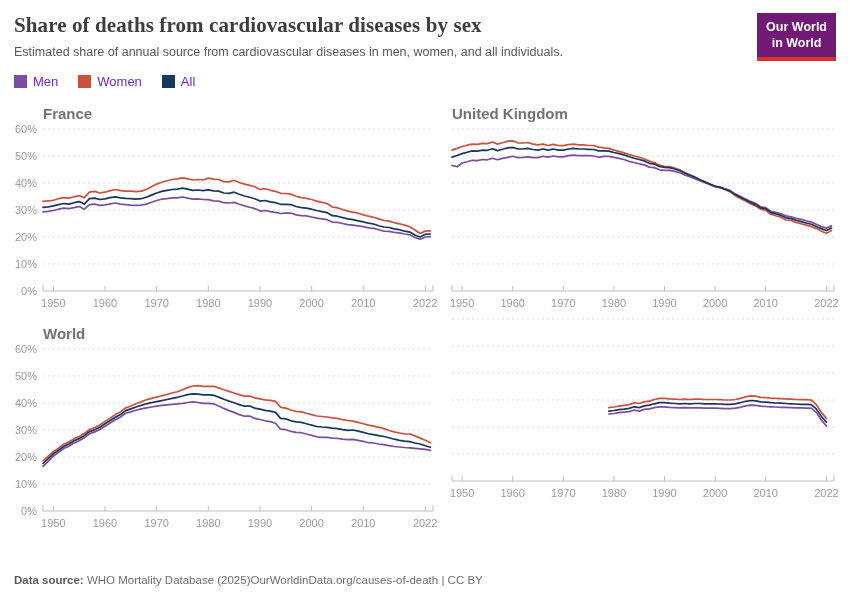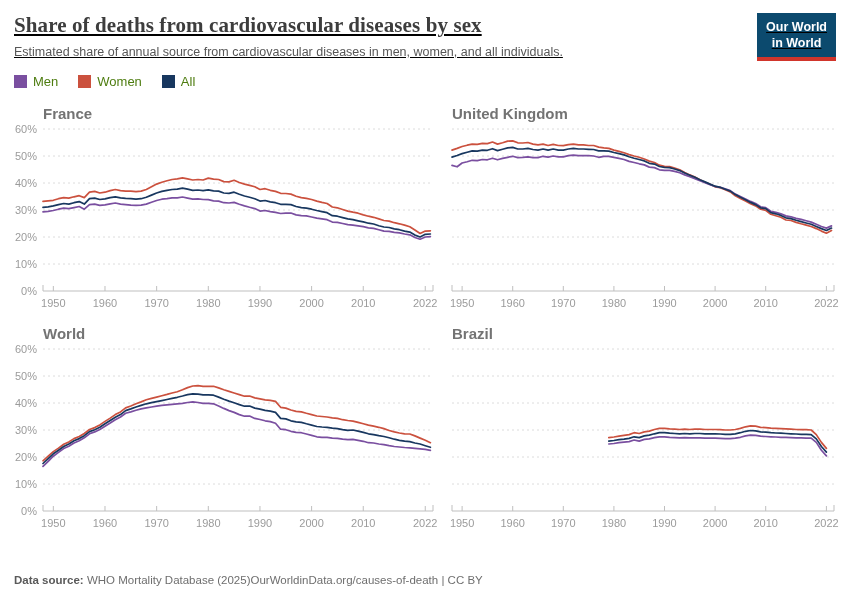--- a/index.html
+++ b/index.html
@@ -1,47 +1,47 @@
 <!DOCTYPE html>
 <html><head>
 <meta charset="utf-8">
 <style>
   html,body{margin:0;padding:0;background:#fff;}
   body{width:850px;height:600px;font-family:"Liberation Sans","DejaVu Sans",sans-serif;
        display:flex;flex-direction:column;overflow:hidden;}
-  .header{display:flex;justify-content:space-between;align-items:flex-start;padding:13px 14px 0 14px;text-decoration:underline;}
+  .header{display:flex;justify-content:space-between;align-items:flex-start;padding:13px 14px 0 14px;}
   .page-title{font-family:"Liberation Serif","DejaVu Serif",serif;font-weight:700;
        font-size:21px;color:#3d3d3d;margin:0;letter-spacing:.1px;}
   .subtitle{font-size:12.5px;color:#575757;margin-top:7px;}
   .owid-logo{flex:0 0 auto;color:#fff;text-align:center;font-weight:700;font-size:12.5px;
        line-height:1.25;padding:7px 9px 6px 9px;margin-left:12px;}
   .owid-logo .bar{height:4px;margin:6px -9px -6px -9px;}
   .legend{display:flex;gap:20px;padding:13px 0 0 14px;}
-  .legend-item{display:flex;align-items:center;gap:6px;font-size:13px;color:#4d7c0f;}
+  .legend-item{display:flex;align-items:center;gap:6px;font-size:13px;color:#6d28d9;}
   .legend-swatch{width:13px;height:13px;display:inline-block;}
   .charts-grid{display:grid;grid-template-columns:448px 1fr;margin-top:6px;}
   .panel{display:flex;flex-direction:column;}
   .panel-title{font-size:15px;font-weight:700;color:#737373;margin:10px 0 3px 0;}
   .panel.left .panel-title{padding-left:43px;}
   .panel.right .panel-title{padding-left:4px;}
   .chart-svg{display:block;overflow:visible;}
   .chart-svg text{font-family:"Liberation Sans","DejaVu Sans",sans-serif;}
   .footer{margin-top:auto;display:flex;justify-content:flex-start;align-items:baseline;
        padding:6px 14px 14px 14px;font-size:11.5px;color:#6e6e6e;}
   .footer .src-label{font-weight:700;color:#5a5a5a;}
 </style>
 </head>
 <body>
 
 <div class="header">
   <div>
     <h1 class="page-title">Share of deaths from cardiovascular diseases by sex</h1>
     <div class="subtitle">Estimated share of annual source from cardiovascular diseases in men, women, and all individuals.</div>
   </div>
-  <div class="owid-logo" style="background: #0c4a6e;">
+  <div class="owid-logo" style="background: #701a75;">
     <div>Our World</div>
     <div>in World</div>
     <div class="bar" style="background: rgb(209, 53, 43);"></div>
   </div>
 </div>
 
 <div class="legend">
   <div class="legend-item">
     <span class="legend-swatch" style="background: rgb(122, 79, 160);"></span>
     <span>Men</span>
@@ -164,21 +164,20 @@
         <text x="259.95364238410593" y="182" text-anchor="middle" fill="#9b9b9b" font-size="11">1990</text>
         <text x="311.6092715231788" y="182" text-anchor="middle" fill="#9b9b9b" font-size="11">2000</text>
         <text x="363.26490066225165" y="182" text-anchor="middle" fill="#9b9b9b" font-size="11">2010</text>
         <text x="425.25165562913907" y="182" text-anchor="middle" fill="#9b9b9b" font-size="11">2022</text>
         <polyline points="43.0,115.8 48.2,111.2 53.3,106.6 58.5,103.1 63.7,99.3 68.8,96.9 74.0,93.6 79.2,91.5 84.3,88.5 89.5,84.5 94.7,82.6 99.8,79.9 105.0,76.4 110.2,73.1 115.3,69.6 120.5,66.9 125.6,62.9 130.8,61.0 136.0,58.8 141.1,56.9 146.3,54.8 151.5,53.4 156.6,52.1 161.8,50.7 167.0,49.4 172.1,48.0 177.3,46.7 182.5,44.8 187.6,42.6 192.8,41.0 198.0,40.7 203.1,41.3 208.3,41.3 213.5,41.3 218.6,42.9 223.8,44.8 229.0,46.4 234.1,48.0 239.3,49.6 244.5,51.2 249.6,51.0 254.8,52.9 260.0,53.9 265.1,54.8 270.3,55.3 275.5,56.4 280.6,62.3 285.8,63.1 290.9,65.0 296.1,66.4 301.3,66.9 306.4,68.3 311.6,69.6 316.8,71.0 321.9,71.5 327.1,72.0 332.3,72.8 337.4,73.4 342.6,74.7 347.8,75.5 352.9,76.1 358.1,77.4 363.3,78.8 368.4,80.1 373.6,81.2 378.8,82.3 383.9,83.6 389.1,85.5 394.3,86.9 399.4,88.0 404.6,88.8 409.8,89.0 414.9,90.9 420.1,93.1 425.3,95.3 430.4,97.7" fill="none" stroke="#cb513e" stroke-width="1.7" stroke-linejoin="round" stroke-linecap="round"></polyline>
         <polyline points="43.0,121.4 48.2,116.3 53.3,111.2 58.5,107.4 63.7,103.6 68.8,101.2 74.0,98.0 79.2,95.8 84.3,92.8 89.5,88.8 94.7,86.9 99.8,84.5 105.0,81.2 110.2,78.0 115.3,74.7 120.5,72.0 125.6,68.3 130.8,66.9 136.0,65.3 141.1,63.9 146.3,62.9 151.5,62.0 156.6,61.2 161.8,60.4 167.0,59.9 172.1,59.3 177.3,58.8 182.5,58.3 187.6,57.5 192.8,56.9 198.0,57.5 203.1,58.3 208.3,58.3 213.5,58.8 218.6,61.0 223.8,63.4 229.0,65.6 234.1,67.4 239.3,69.6 244.5,71.2 249.6,71.0 254.8,73.4 260.0,74.5 265.1,75.8 270.3,76.6 275.5,78.3 280.6,84.2 285.8,84.7 290.9,86.3 296.1,87.4 301.3,87.7 306.4,89.0 311.6,90.4 316.8,91.8 321.9,92.3 327.1,92.3 332.3,93.1 337.4,93.4 342.6,94.2 347.8,94.7 352.9,94.4 358.1,95.3 363.3,96.3 368.4,97.7 373.6,98.0 378.8,99.0 383.9,99.6 389.1,100.7 394.3,101.5 399.4,102.0 404.6,102.5 409.8,102.8 414.9,103.4 420.1,103.9 425.3,104.4 430.4,105.3" fill="none" stroke="#7a4fa0" stroke-width="1.7" stroke-linejoin="round" stroke-linecap="round"></polyline>
         <polyline points="43.0,118.5 48.2,113.6 53.3,108.8 58.5,105.3 63.7,101.5 68.8,99.0 74.0,95.8 79.2,93.6 84.3,90.7 89.5,86.6 94.7,84.7 99.8,82.3 105.0,78.8 110.2,75.5 115.3,72.3 120.5,69.6 125.6,65.6 130.8,63.9 136.0,62.0 141.1,60.4 146.3,58.8 151.5,57.7 156.6,56.6 161.8,55.6 167.0,54.5 172.1,53.4 177.3,52.3 182.5,51.0 187.6,49.6 192.8,48.8 198.0,49.1 203.1,49.9 208.3,49.9 213.5,50.2 218.6,52.1 223.8,54.2 229.0,56.1 234.1,57.7 239.3,59.6 244.5,61.2 249.6,61.0 254.8,63.1 260.0,64.2 265.1,65.3 270.3,66.1 275.5,67.4 280.6,73.4 285.8,73.9 290.9,75.8 296.1,76.9 301.3,77.4 306.4,78.8 311.6,80.1 316.8,81.5 321.9,82.0 327.1,82.3 332.3,83.1 337.4,83.6 342.6,84.7 347.8,85.3 352.9,85.0 358.1,86.1 363.3,87.4 368.4,88.8 373.6,89.6 378.8,90.7 383.9,91.5 389.1,92.8 394.3,94.2 399.4,95.3 404.6,96.1 409.8,96.6 414.9,98.0 420.1,99.0 425.3,100.7 430.4,102.3" fill="none" stroke="#18375f" stroke-width="1.7" stroke-linejoin="round" stroke-linecap="round"></polyline>
       </svg>
   </div>
   <div class="panel right">
-    <div class="panel-title">Brazil</div>
     <svg class="chart-svg" width="390" height="190">
         <line x1="4" x2="386" y1="139" y2="139" stroke="#dcdcdc" stroke-width="1" stroke-dasharray="2,3"></line>
         <line x1="4" x2="386" y1="112" y2="112" stroke="#dcdcdc" stroke-width="1" stroke-dasharray="2,3"></line>
         <line x1="4" x2="386" y1="85" y2="85" stroke="#dcdcdc" stroke-width="1" stroke-dasharray="2,3"></line>
         <line x1="4" x2="386" y1="58" y2="58" stroke="#dcdcdc" stroke-width="1" stroke-dasharray="2,3"></line>
         <line x1="4" x2="386" y1="31" y2="31" stroke="#dcdcdc" stroke-width="1" stroke-dasharray="2,3"></line>
         <line x1="4" x2="386" y1="4" y2="4" stroke="#dcdcdc" stroke-width="1" stroke-dasharray="2,3"></line>
         <line x1="4" x2="386" y1="166" y2="166" stroke="#bfbfbf" stroke-width="1"></line>
         <line x1="14.119205298013245" x2="14.119205298013245" y1="161" y2="166" stroke="#bfbfbf"></line>
         <line x1="64.71523178807948" x2="64.71523178807948" y1="161" y2="166" stroke="#bfbfbf"></line>

